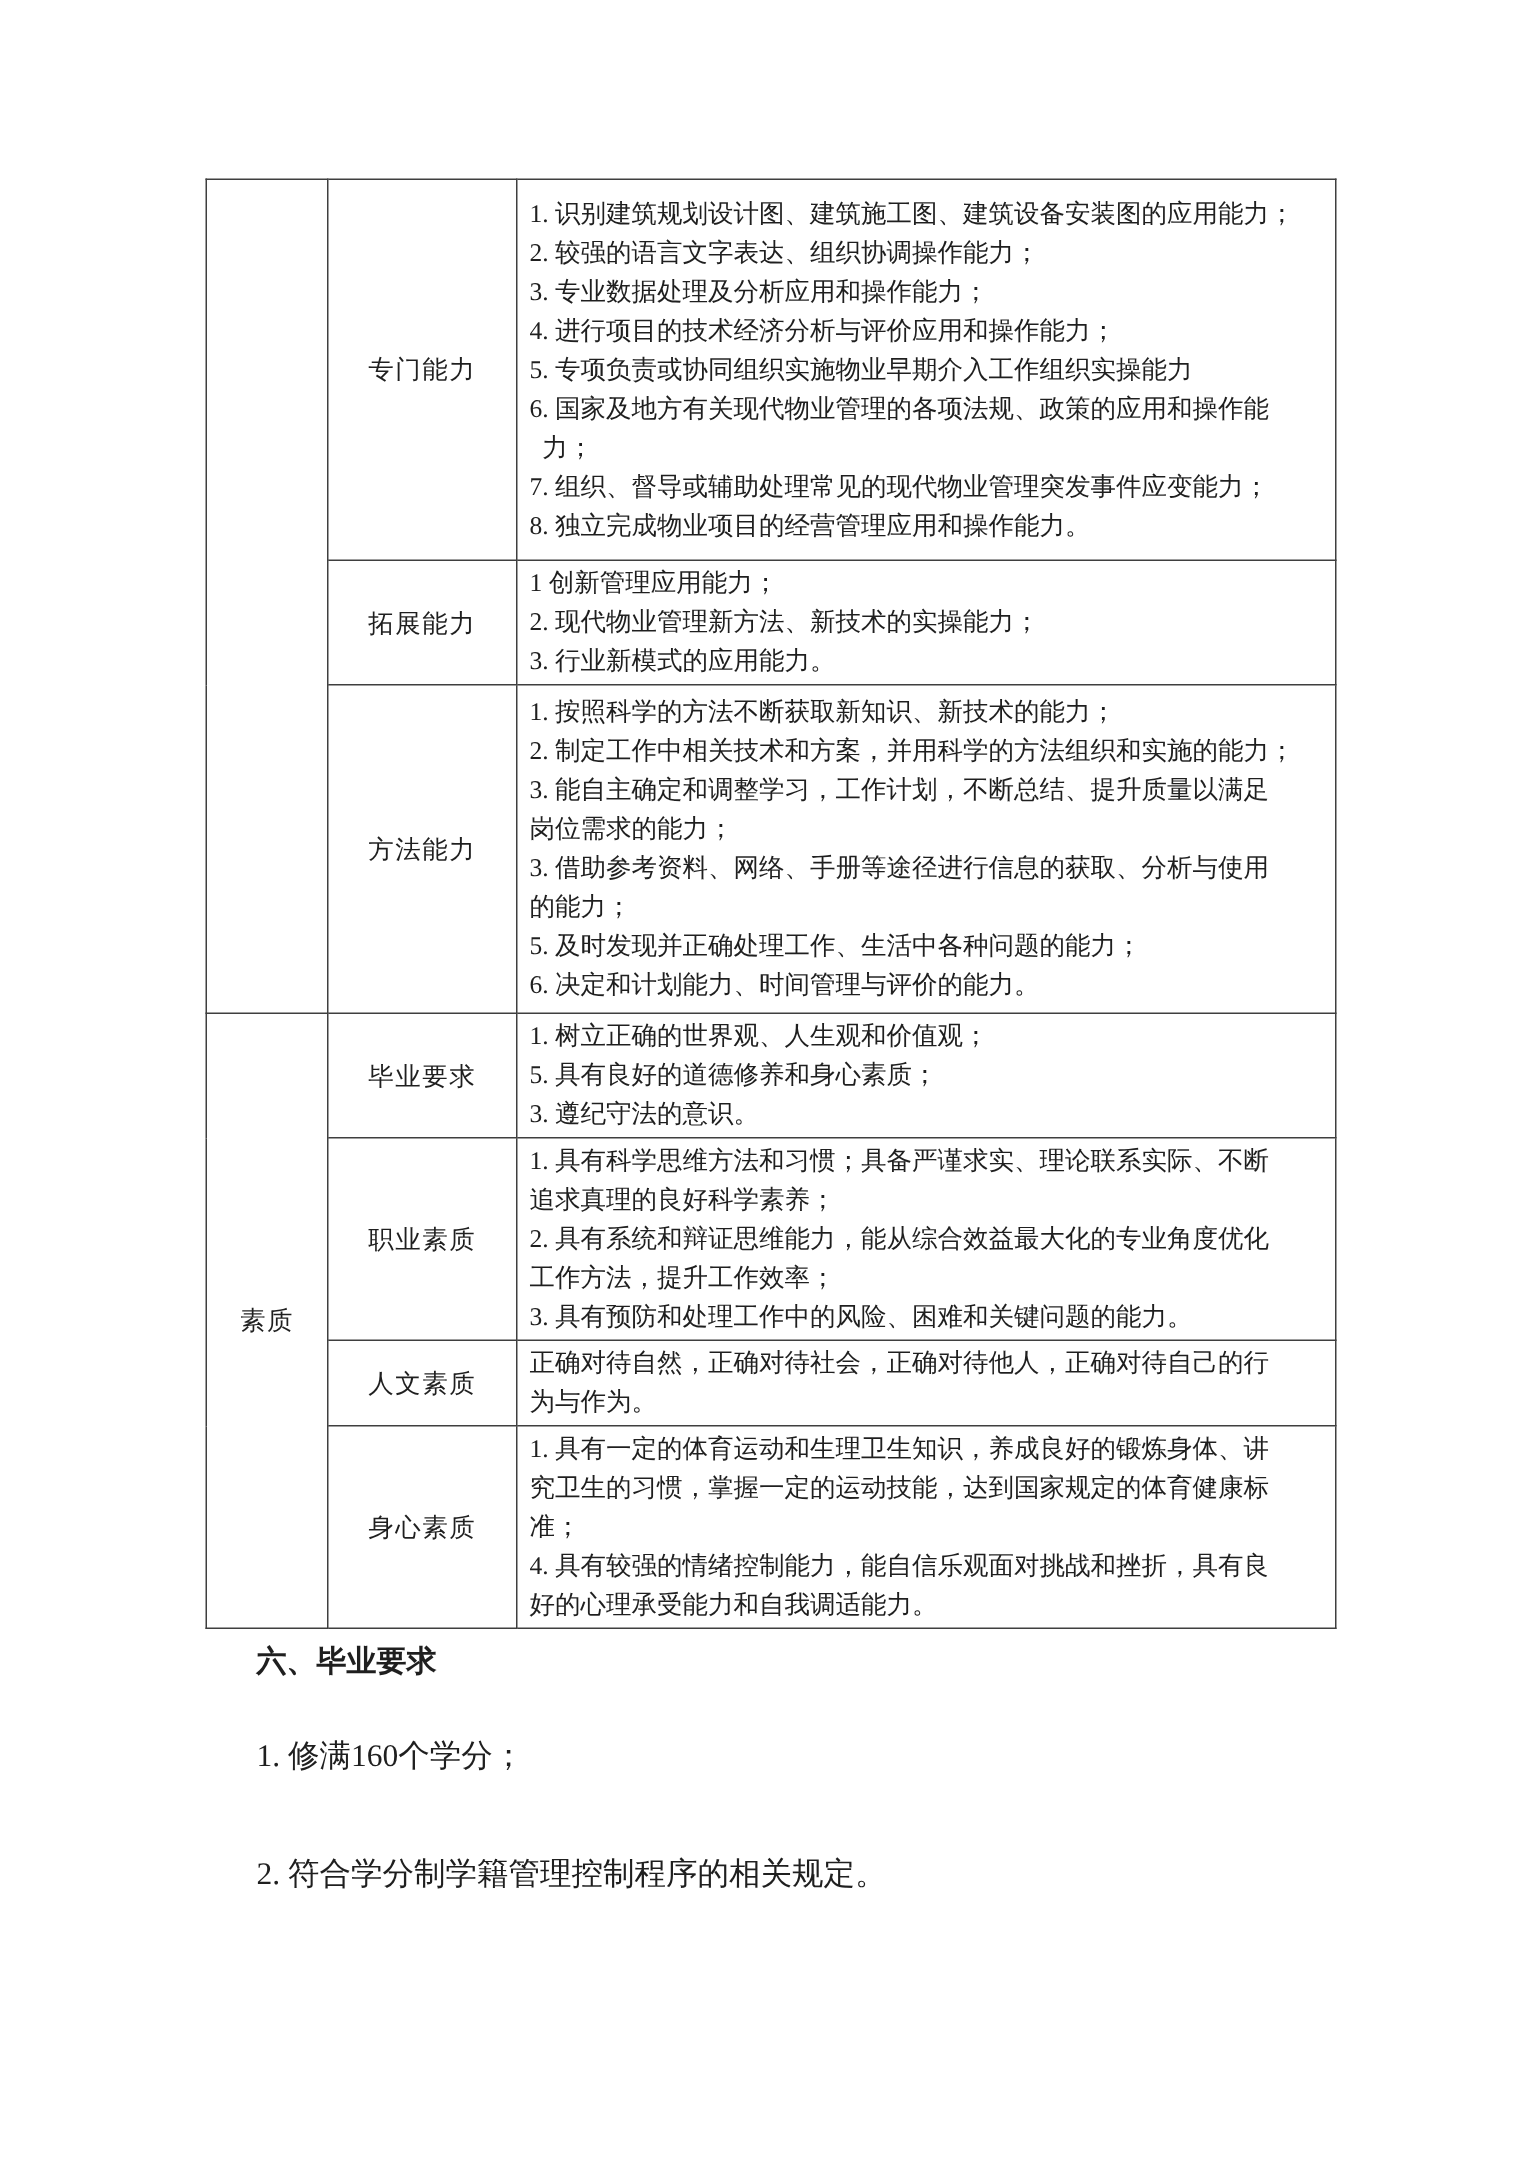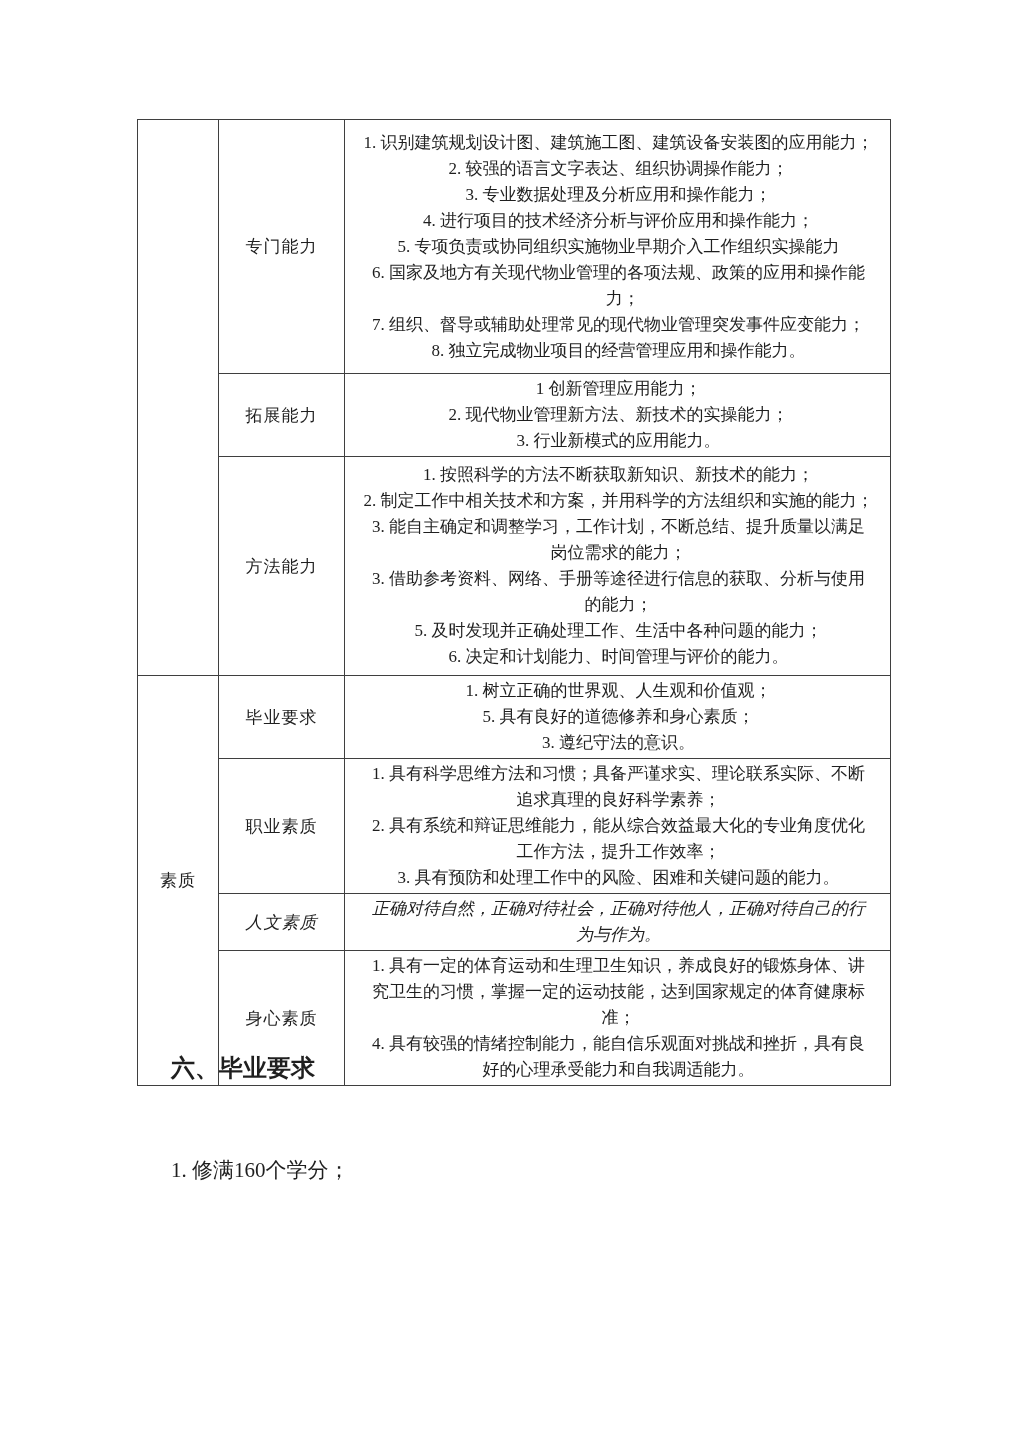--- a/index.html
+++ b/index.html
@@ -32,33 +32,33 @@
   td.lbl {
     text-align: center;
     vertical-align: middle;
     letter-spacing: 1px;
   }
   td.content {
     vertical-align: middle;
     padding: 2px 6px 2px 8px;
     line-height: 26px;
   }
-  .cell-item { white-space: pre-wrap; text-align: center; }
+  .cell-item { white-space: pre-wrap; }
   tr.r0 { height: 254px; }
   tr.r1 { height: 81px; }
   tr.r2 { height: 219px; }
   tr.r3 { height: 77px; }
   tr.r4 { height: 135px; }
-  tr.r5 { height: 54px; font-style: italic; }
+  tr.r5 { height: 54px; }
   tr.r6 { height: 134px; }
   .sec-heading {
     position: absolute;
     left: 171px;
-    top: 1052px;
-    font-size: 24px;
+    top: 1094px;
+    font-size: 20px;
     font-weight: bold;
   }
   .sec-intro {
     position: absolute;
     left: 171px;
     top: 1125px;
     font-size: 21px;
   }
   .req-0 {
     position: absolute;
@@ -169,14 +169,15 @@
               <div class="cell-item">4. 具有较强的情绪控制能力，能自信乐观面对挑战和挫折，具有良
 好的心理承受能力和自我调适能力。</div>
             </div>
         </td>
       </tr>
     </tbody>
   </table>
 
   <div class="sec-heading">六、毕业要求</div>
   <div class="req-0">1. 修满160个学分；</div>
+  <div class="req-1">2. 符合学分制学籍管理控制程序的相关规定。</div>
 
 </div>
 
 </body></html>

